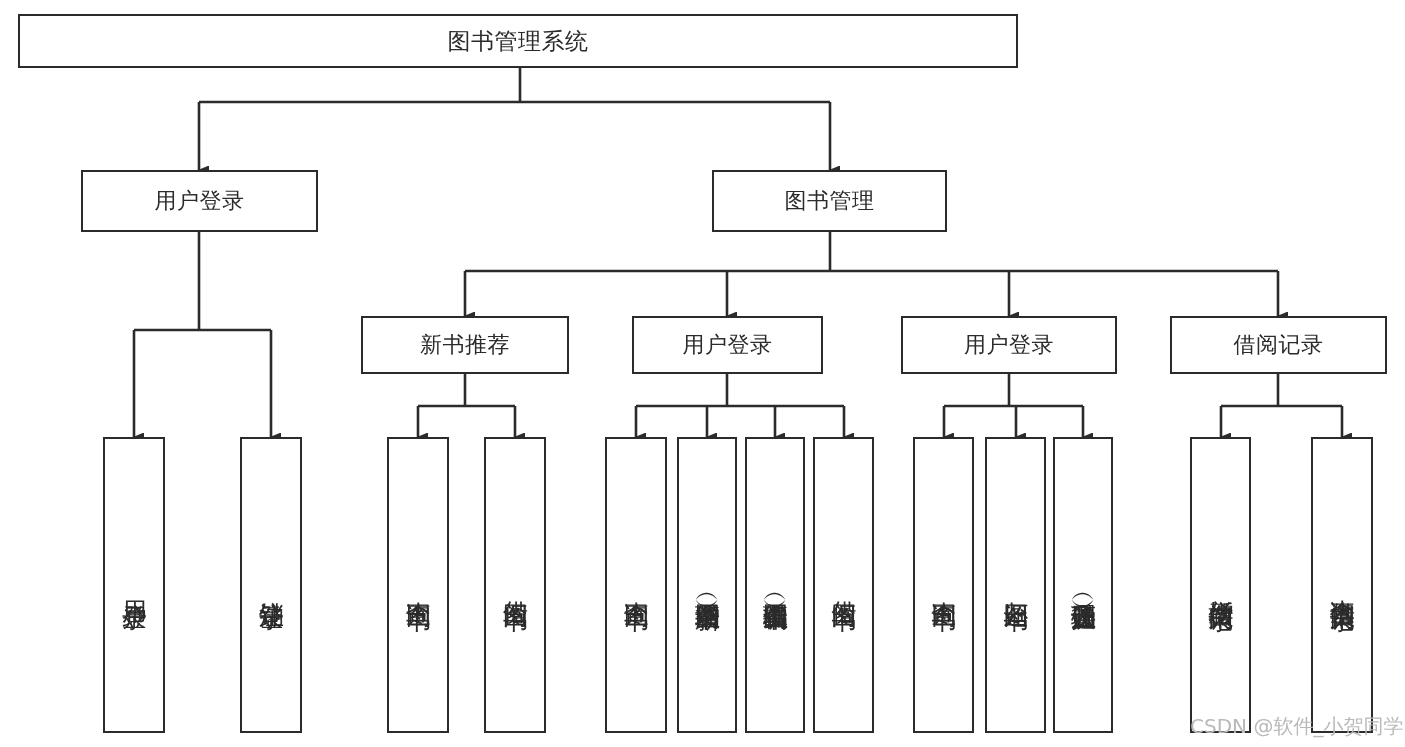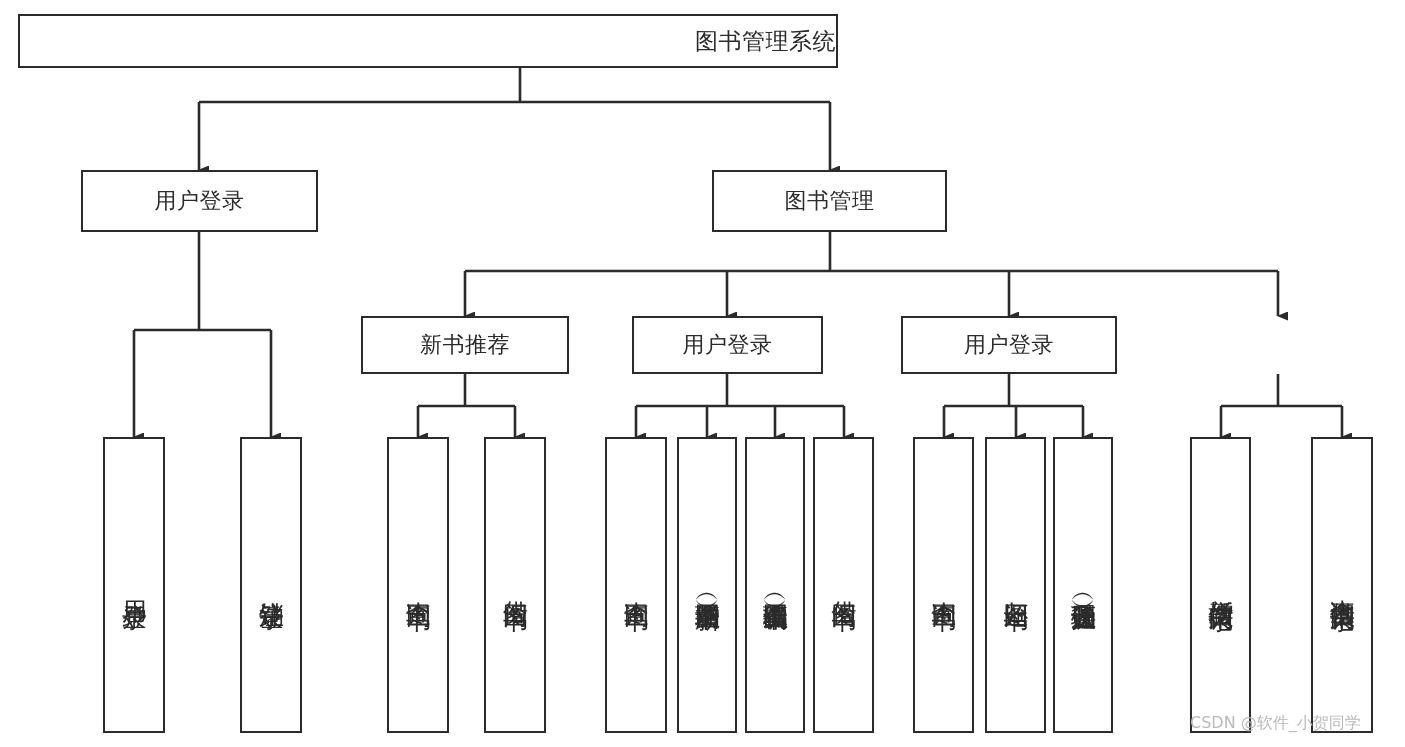--- a/index.html
+++ b/index.html
@@ -62,21 +62,21 @@
     white-space: nowrap;
   }
   .node-v.tight .node-label {
     font-size: 25px;
     letter-spacing: 0px;
   }
   .watermark {
     position: absolute;
     left: 1190px;
     top: 713px;
-    font-size: 16px;
+    font-size: 20px;
     color: #b9b9b9;
     white-space: nowrap;
     font-family: "DejaVu Sans", "Liberation Sans", sans-serif;
     pointer-events: none;
   }
 </style>
 </head>
 <body>
 
 <div id="diagram-root">
@@ -126,40 +126,43 @@
       <line x1="1016" y1="406" x2="1016" y2="437" marker-end="url(#arrowhead)"></line>
       <line x1="1083" y1="406" x2="1083" y2="437" marker-end="url(#arrowhead)"></line>
 
       <line x1="1278" y1="374" x2="1278" y2="406"></line>
       <line x1="1221" y1="406" x2="1342" y2="406"></line>
       <line x1="1221" y1="406" x2="1221" y2="437" marker-end="url(#arrowhead)"></line>
       <line x1="1342" y1="406" x2="1342" y2="437" marker-end="url(#arrowhead)"></line>
     </g>
   </svg>
 
-  <div class="node-box node-h node-root" style="left:18px; top:14px; width:820px; height:54px;justify-content:flex-end;">
+  <div class="node-box node-h node-root" style="left:18px; top:14px; width:1000px; height:54px;">
     <span class="node-label">图书管理系统</span>
   </div>
 
   <div class="node-box node-h" style="left:81px; top:170px; width:237px; height:62px;">
     <span class="node-label">用户登录</span>
   </div>
   <div class="node-box node-h" style="left:712px; top:170px; width:235px; height:62px;">
     <span class="node-label">图书管理</span>
   </div>
 
   <div class="node-box node-h" style="left:361px; top:316px; width:208px; height:58px;">
     <span class="node-label">新书推荐</span>
   </div>
   <div class="node-box node-h" style="left:632px; top:316px; width:191px; height:58px;">
     <span class="node-label">用户登录</span>
   </div>
   <div class="node-box node-h" style="left:901px; top:316px; width:216px; height:58px;">
     <span class="node-label">用户登录</span>
   </div>
+  <div class="node-box node-h" style="left:1170px; top:316px; width:217px; height:58px;">
+    <span class="node-label">借阅记录</span>
+  </div>
 
   <div class="node-box node-v" style="left:103px; top:437px; width:62px; height:296px;">
     <span class="node-label">用户登录</span>
   </div>
   <div class="node-box node-v" style="left:240px; top:437px; width:62px; height:296px;">
     <span class="node-label">注销登录</span>
   </div>
 
   <div class="node-box node-v" style="left:387px; top:437px; width:62px; height:296px;">
     <span class="node-label">查询图书</span>

